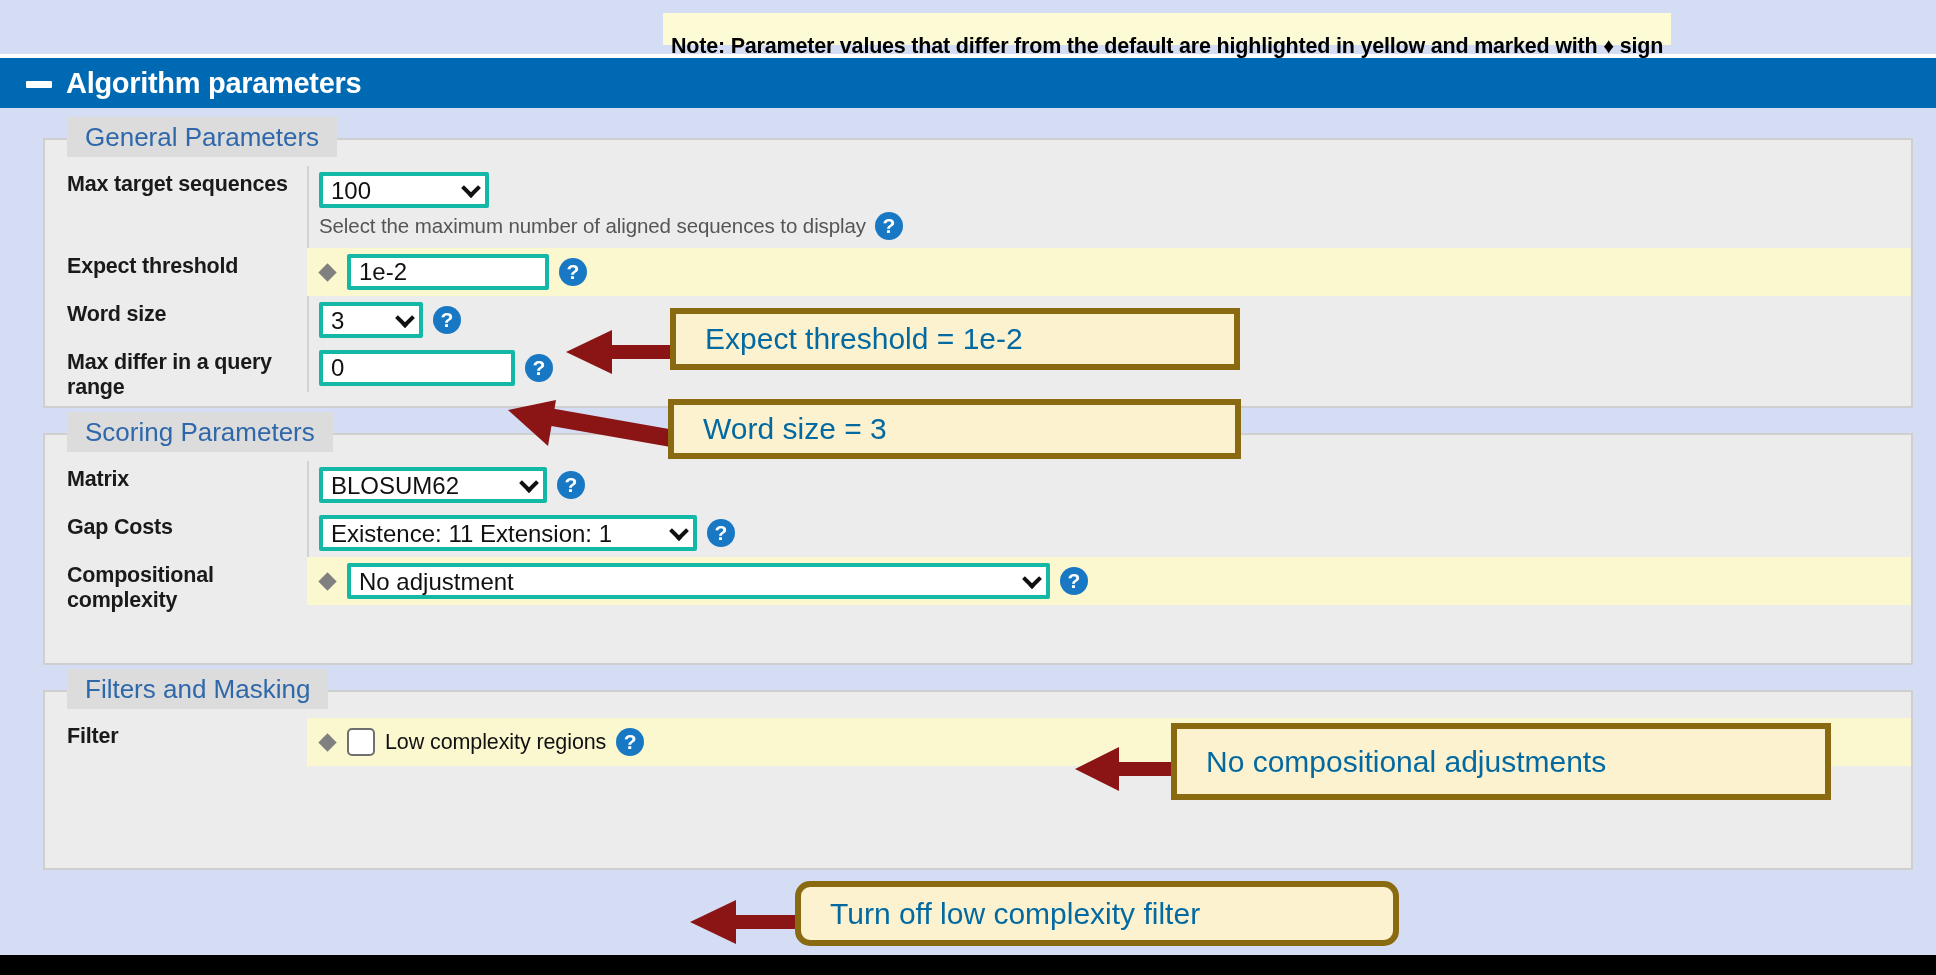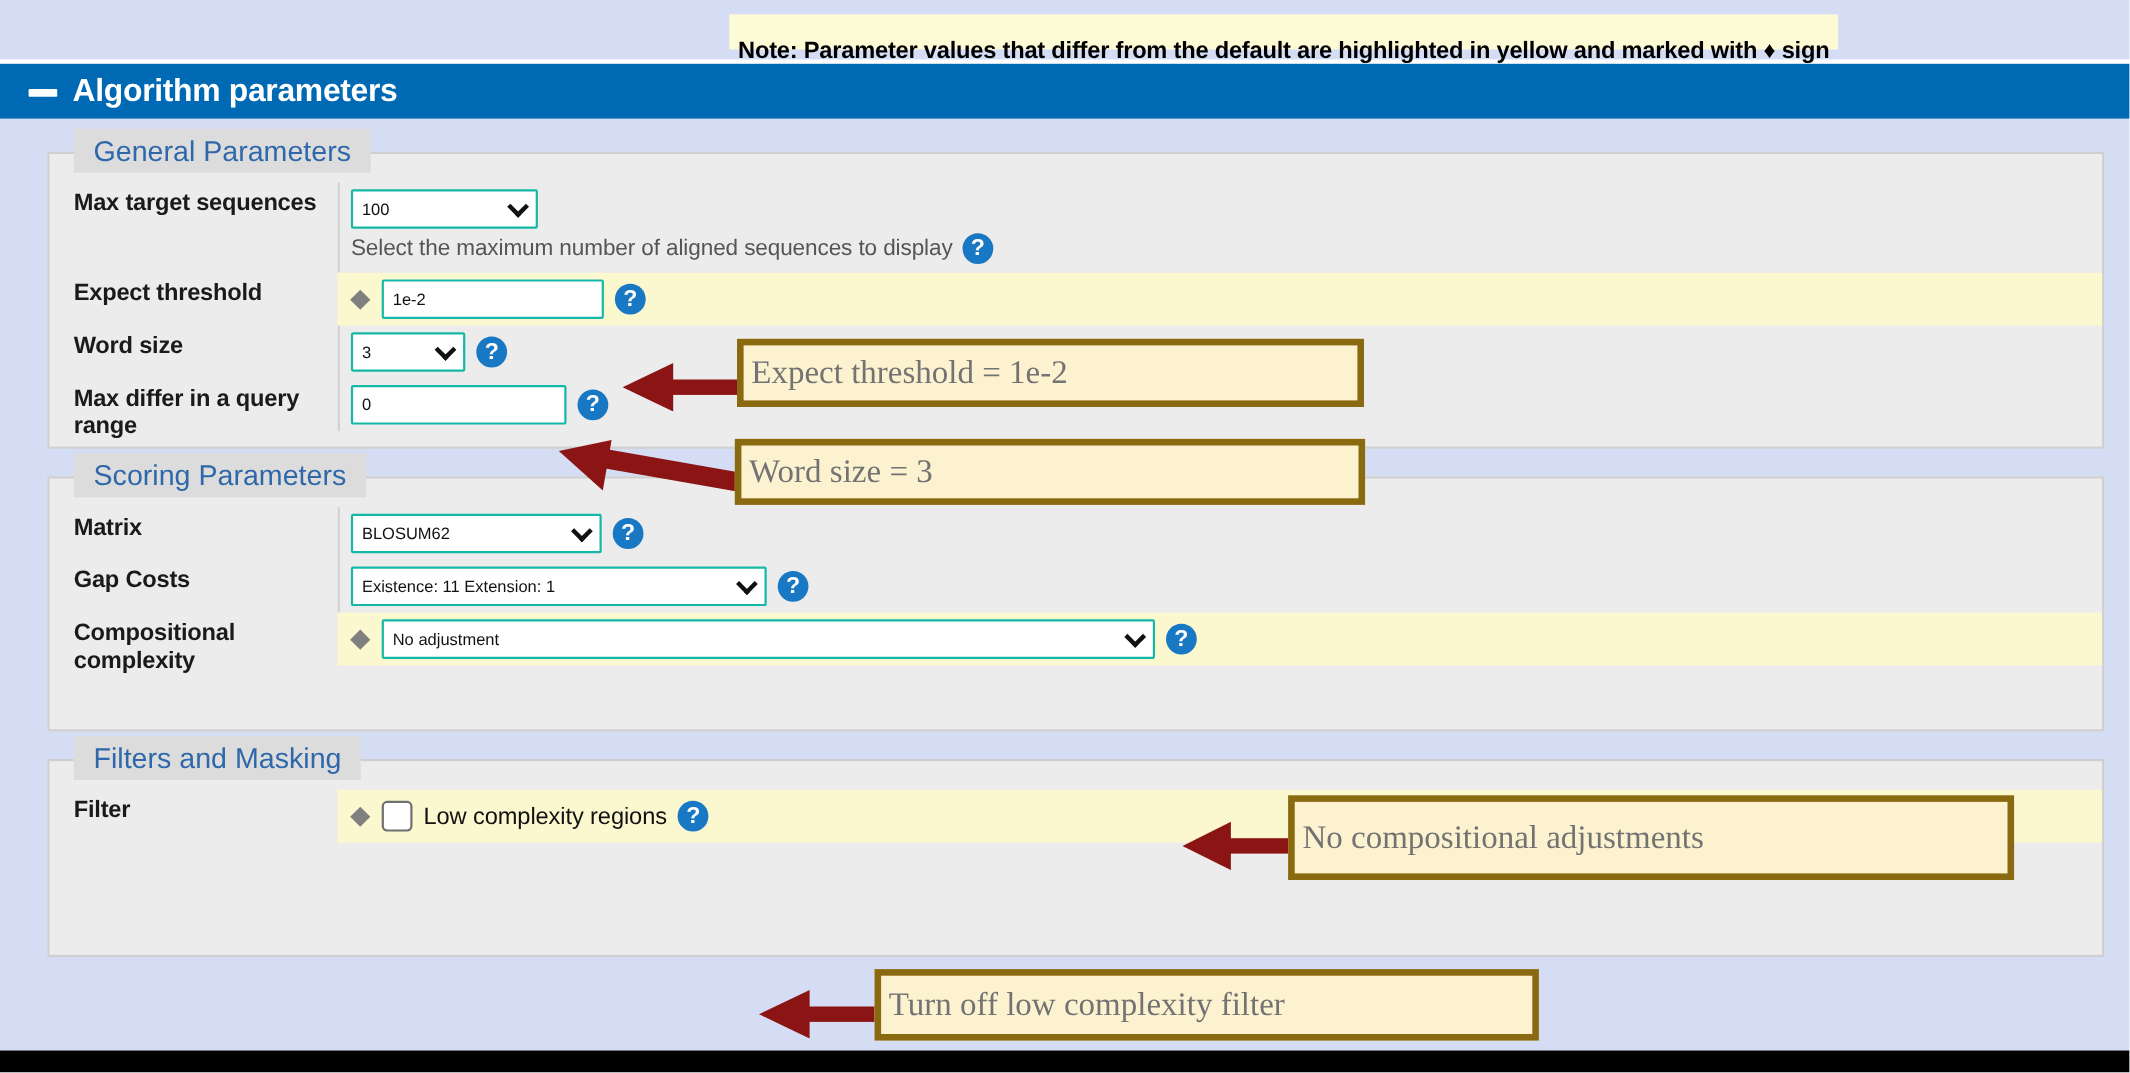--- a/index.html
+++ b/index.html
@@ -139,24 +139,24 @@
     width: 13px; height: 13px;
     background: #808080;
     transform: rotate(45deg);
     flex: none;
     margin: 0 3px 0 2px;
   }
 
   
   select.ctl, input.ctl {
     font-family: "Liberation Sans", sans-serif;
-    font-size: 15px;
+    font-size: 24px;
     color: #111111;
     background: #ffffff;
-    border: 2px solid #14b8a6;
+    border: 4px solid #14b8a6;
     border-radius: 2px;
     height: 36px;
     padding: 0 8px;
     appearance: none;
     -webkit-appearance: none;
   }
   .select-wrap {
     position: relative;
     display: inline-block;
   }
@@ -225,29 +225,29 @@
     font-size: 21.5px;
     color: #111111;
     letter-spacing: -0.1px;
   }
 
   
   .callout {
     position: absolute;
     background: #fcf2cf;
     border: 6px solid #8a6a10;
-    color: #737373;
+    color: #0369a1;
     font-size: 30px;
     line-height: 1;
     display: flex;
     align-items: center;
-    padding: 0 7px;
+    padding: 0 29px;
     white-space: nowrap;
     z-index: 40;
-    font-family: Liberation Serif, serif;
+    font-family: Liberation Sans, sans-serif;
   }
 
   .arrow {
     position: absolute;
     z-index: 39;
     pointer-events: none;
   }
 
   
   .bottom-strip {
@@ -437,17 +437,17 @@
       <rect x="44" y="15" width="86" height="14"></rect>
     </g>
   </svg>
 
   <div class="callout" style="left:670px; top:308px; width:570px; height:62px;">Expect threshold = 1e-2</div>
 
   <div class="callout" style="left:668px; top:399px; width:573px; height:60px;">Word size = 3</div>
 
   <div class="callout" style="left:1171px; top:723px; width:660px; height:77px;">No compositional adjustments</div>
 
-  <div class="callout" style="left:795px; top:881px; width:604px; height:65px;">Turn off low complexity filter</div>
+  <div class="callout" style="left:795px; top:881px; width:604px; height:65px;border-radius:15px;">Turn off low complexity filter</div>
 
   <div class="bottom-strip"></div>
 
 </div>
 
 </body></html>

